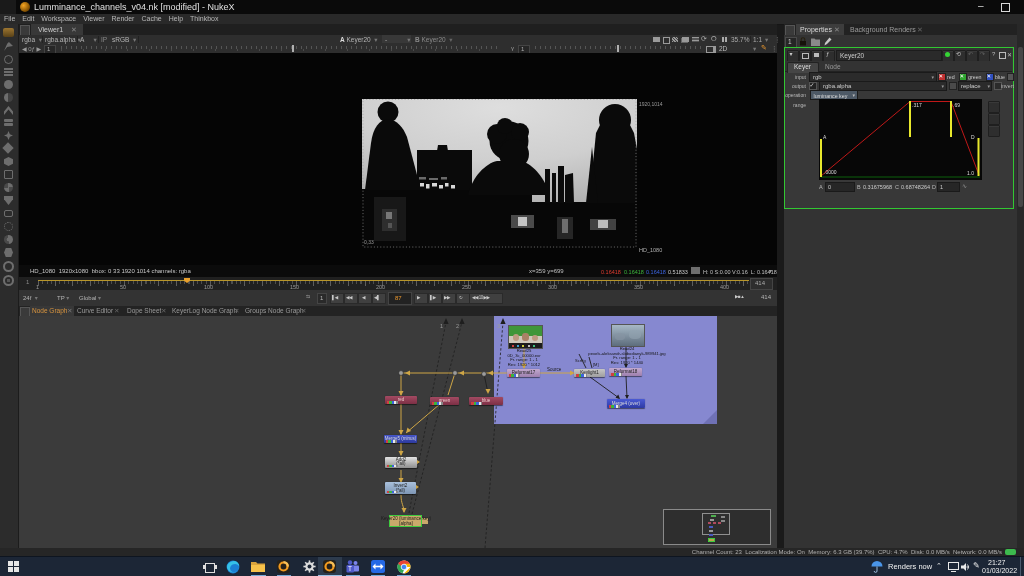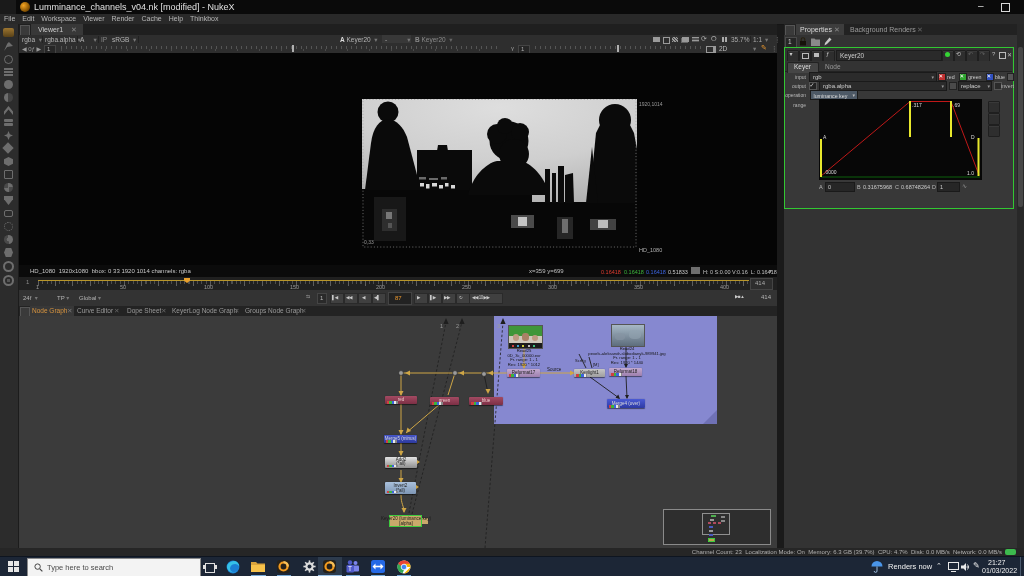--- a/index.html
+++ b/index.html
@@ -502,27 +502,20 @@
 
 <div class="abs" style="left:0;top:548px;width:1024px;height:8px;background:#262626;" id="statusbar">
   <div class="abs t" style="right:22px;top:1px;font-size:6px;color:#b0b0b0;">Channel Count: 23&nbsp; Localization Mode: On&nbsp; Memory: 6.3 GB (39.7%)&nbsp; CPU: 4.7%&nbsp; Disk: 0.0 MB/s&nbsp; Network: 0.0 MB/s</div>
   <div class="abs" style="right:8px;top:1px;width:11px;height:6px;background:#3dba4e;border-radius:2px;"></div>
 </div>
 
 <div class="abs" style="left:0;top:556px;width:1024px;height:20px;background:#1c2636;border-top:1px solid #0e1520;" id="taskbar">
 
   <div class="abs" style="left:8px;top:4px;width:5px;height:5px;background:#e6e6e6;box-shadow:6px 0 0 #e6e6e6,0 6px 0 #e6e6e6,6px 6px 0 #e6e6e6;"></div>
 
-  <div class="abs" style="left:27px;top:1px;width:172px;height:17px;background:#f3f3f3;border:1px solid #8a8a8a;">
-    <svg class="abs" style="left:6px;top:4px;" width="9" height="9" viewBox="0 0 9 9">
-        <circle cx="3.6" cy="3.6" r="2.7" fill="none" stroke="#444" stroke-width="1"></circle>
-        <line x1="5.8" y1="5.8" x2="8.4" y2="8.4" stroke="#444" stroke-width="1.2"></line>
-      </svg>
-    <span class="abs t" style="left:19px;top:4px;font-size:7.5px;color:#4a4a4a;">Type here to search</span>
-  </div>
 
   <div class="abs" style="left:205px;top:6px;width:8px;height:8px;border:1px solid #e0e0e0;"></div>
   <div class="abs" style="left:203px;top:8px;width:1.5px;height:4px;background:#e0e0e0;"></div>
   <div class="abs" style="left:215px;top:8px;width:1.5px;height:4px;background:#e0e0e0;"></div>
 
   <svg class="abs" style="left:226px;top:3px;" width="14" height="14" viewBox="0 0 14 14">
     <circle cx="7" cy="7" r="6.4" fill="#1b7fd4"></circle>
     <path d="M1,8 A6.4,6.4 0 0,1 13,4.5 L13,6 A5,5 0 0,0 4,8.5 A4,4 0 0,0 11,11 A6.4,6.4 0 0,1 1,8 z" fill="#35c1e8"></path>
   </svg>
 

